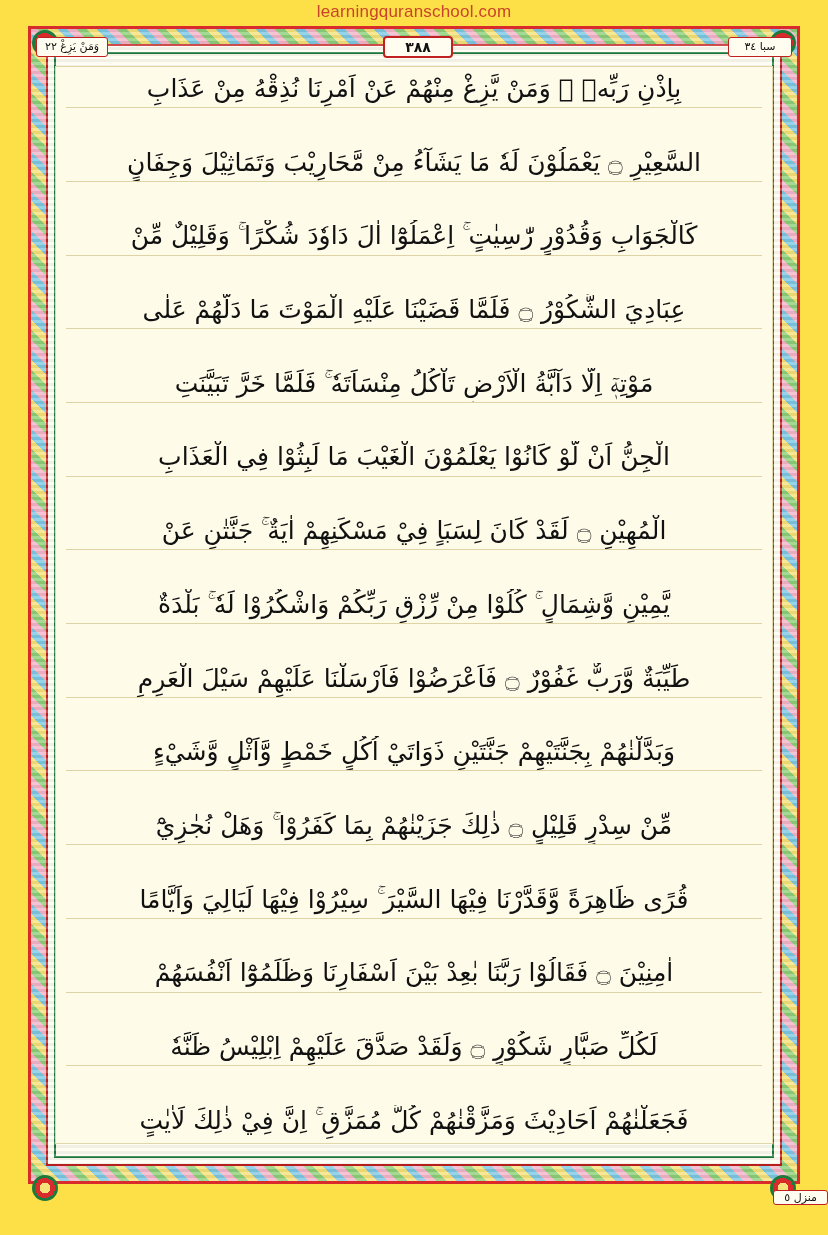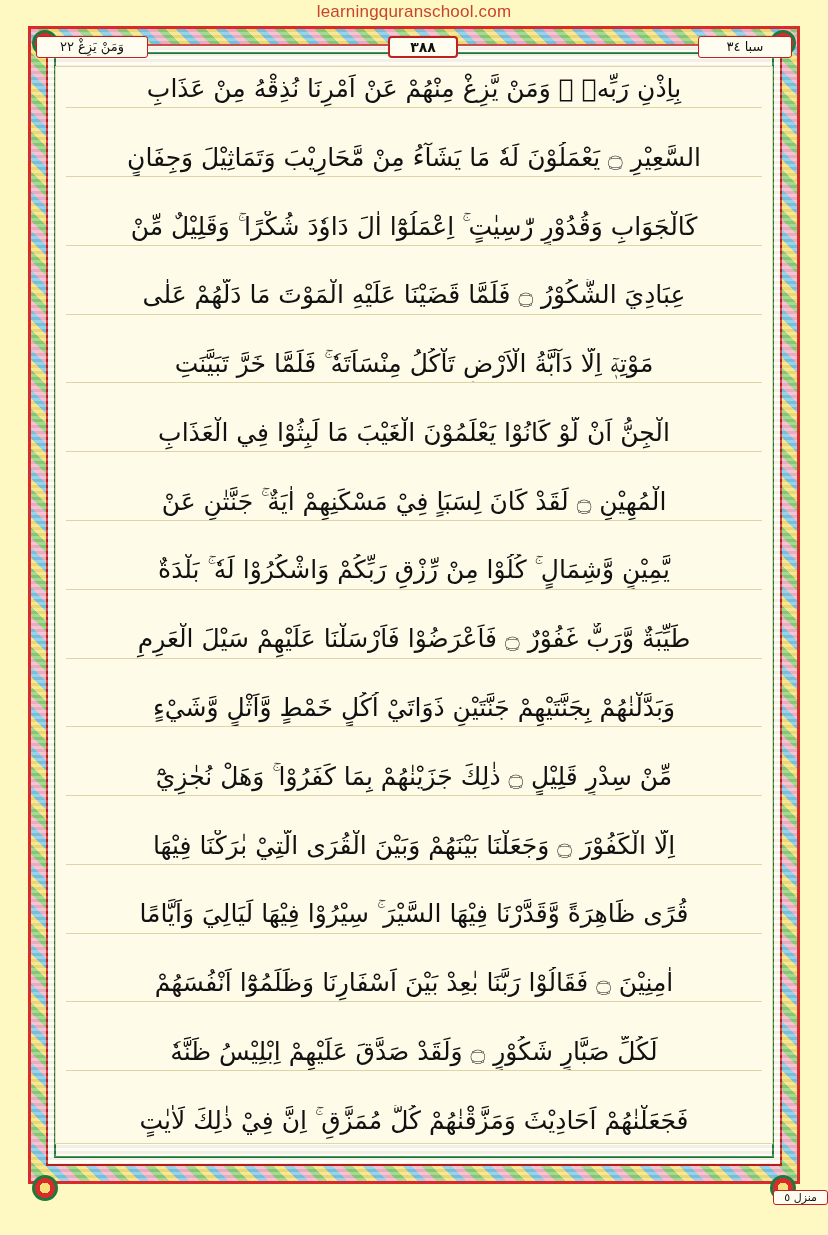--- a/index.html
+++ b/index.html
@@ -11,21 +11,21 @@
     width: 828px;
     height: 1235px;
     font-family: "DejaVu Sans", sans-serif;
     overflow: hidden;
   }
 
   #page {
     position: relative;
     width: 828px;
     height: 1235px;
-    background: #fef9c3;
+    background: #fde047;
     box-sizing: border-box;
   }
 
   
   .site-url {
     position: absolute;
     top: 2px;
     left: 0;
     width: 828px;
     text-align: center;
@@ -94,22 +94,22 @@
     display: flex;
     align-items: center;
     justify-content: space-between;
     z-index: 20;
     pointer-events: none;
   }
   .hdr-box {
     background: #fffdf0;
     border: 1.5px solid #c02020;
     border-radius: 3px;
-    padding: 1px 23px;
-    font-size: 13px;
+    padding: 1px 8px;
+    font-size: 11px;
     color: #111;
     font-family: "DejaVu Sans", sans-serif;
     direction: rtl;
     line-height: 1.4;
     min-width: 46px;
     text-align: center;
   }
   .hdr-page {
     background: #fffdf0;
     border: 2px solid #c02020;
@@ -228,21 +228,20 @@
     <div class="ayah-line">السَّعِيْرِ ۝ يَعْمَلُوْنَ لَهٗ مَا يَشَآءُ مِنْ مَّحَارِيْبَ وَتَمَاثِيْلَ وَجِفَانٍ</div>
     <div class="ayah-line">كَالْجَوَابِ وَقُدُوْرٍ رّٰسِيٰتٍ ۚ اِعْمَلُوْٓا اٰلَ دَاوٗدَ شُكْرًا ۚ وَقَلِيْلٌ مِّنْ</div>
     <div class="ayah-line">عِبَادِيَ الشَّكُوْرُ ۝ فَلَمَّا قَضَيْنَا عَلَيْهِ الْمَوْتَ مَا دَلَّهُمْ عَلٰى</div>
     <div class="ayah-line">مَوْتِهٖٓ اِلَّا دَآبَّةُ الْاَرْضِ تَاْكُلُ مِنْسَاَتَهٗ ۚ فَلَمَّا خَرَّ تَبَيَّنَتِ</div>
     <div class="ayah-line">الْجِنُّ اَنْ لَّوْ كَانُوْا يَعْلَمُوْنَ الْغَيْبَ مَا لَبِثُوْا فِي الْعَذَابِ</div>
     <div class="ayah-line">الْمُهِيْنِ ۝ لَقَدْ كَانَ لِسَبَاٍ فِيْ مَسْكَنِهِمْ اٰيَةٌ ۚ جَنَّتٰنِ عَنْ</div>
     <div class="ayah-line">يَّمِيْنٍ وَّشِمَالٍ ۚ كُلُوْا مِنْ رِّزْقِ رَبِّكُمْ وَاشْكُرُوْا لَهٗ ۚ بَلْدَةٌ</div>
     <div class="ayah-line">طَيِّبَةٌ وَّرَبٌّ غَفُوْرٌ ۝ فَاَعْرَضُوْا فَاَرْسَلْنَا عَلَيْهِمْ سَيْلَ الْعَرِمِ</div>
     <div class="ayah-line">وَبَدَّلْنٰهُمْ بِجَنَّتَيْهِمْ جَنَّتَيْنِ ذَوَاتَيْ اُكُلٍ خَمْطٍ وَّاَثْلٍ وَّشَيْءٍ</div>
     <div class="ayah-line">مِّنْ سِدْرٍ قَلِيْلٍ ۝ ذٰلِكَ جَزَيْنٰهُمْ بِمَا كَفَرُوْا ۚ وَهَلْ نُجٰزِيْٓ</div>
-    <div class="ayah-line">اِلَّا الْكَفُوْرَ ۝ وَجَعَلْنَا بَيْنَهُمْ وَبَيْنَ الْقُرَى الَّتِيْ بٰرَكْنَا فِيْهَا</div>
     <div class="ayah-line">قُرًى ظَاهِرَةً وَّقَدَّرْنَا فِيْهَا السَّيْرَ ۚ سِيْرُوْا فِيْهَا لَيَالِيَ وَاَيَّامًا</div>
     <div class="ayah-line">اٰمِنِيْنَ ۝ فَقَالُوْا رَبَّنَا بٰعِدْ بَيْنَ اَسْفَارِنَا وَظَلَمُوْٓا اَنْفُسَهُمْ</div>
     <div class="ayah-line">لِّكُلِّ صَبَّارٍ شَكُوْرٍ ۝ وَلَقَدْ صَدَّقَ عَلَيْهِمْ اِبْلِيْسُ ظَنَّهٗ</div>
     <div class="ayah-line">فَجَعَلْنٰهُمْ اَحَادِيْثَ وَمَزَّقْنٰهُمْ كُلَّ مُمَزَّقٍ ۚ اِنَّ فِيْ ذٰلِكَ لَاٰيٰتٍ</div>
   </div>
 
   <div class="footer-mark">
     <span>منزل ٥</span>
   </div>
 

